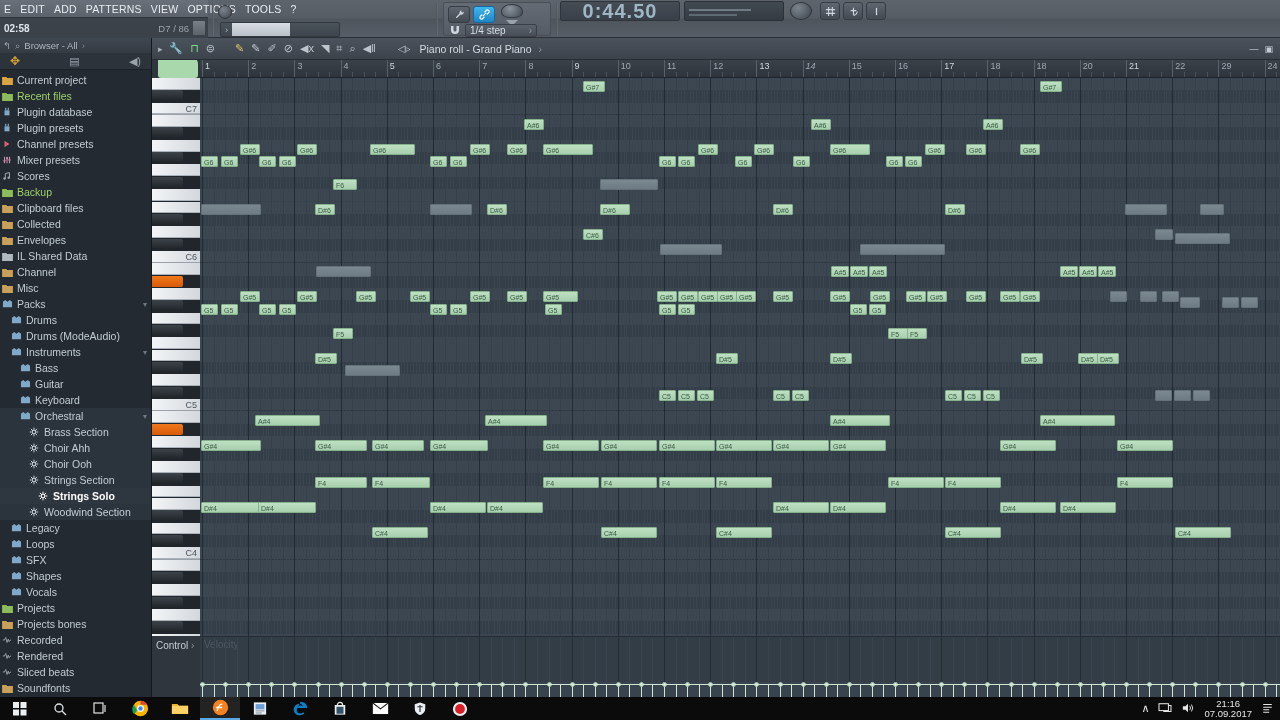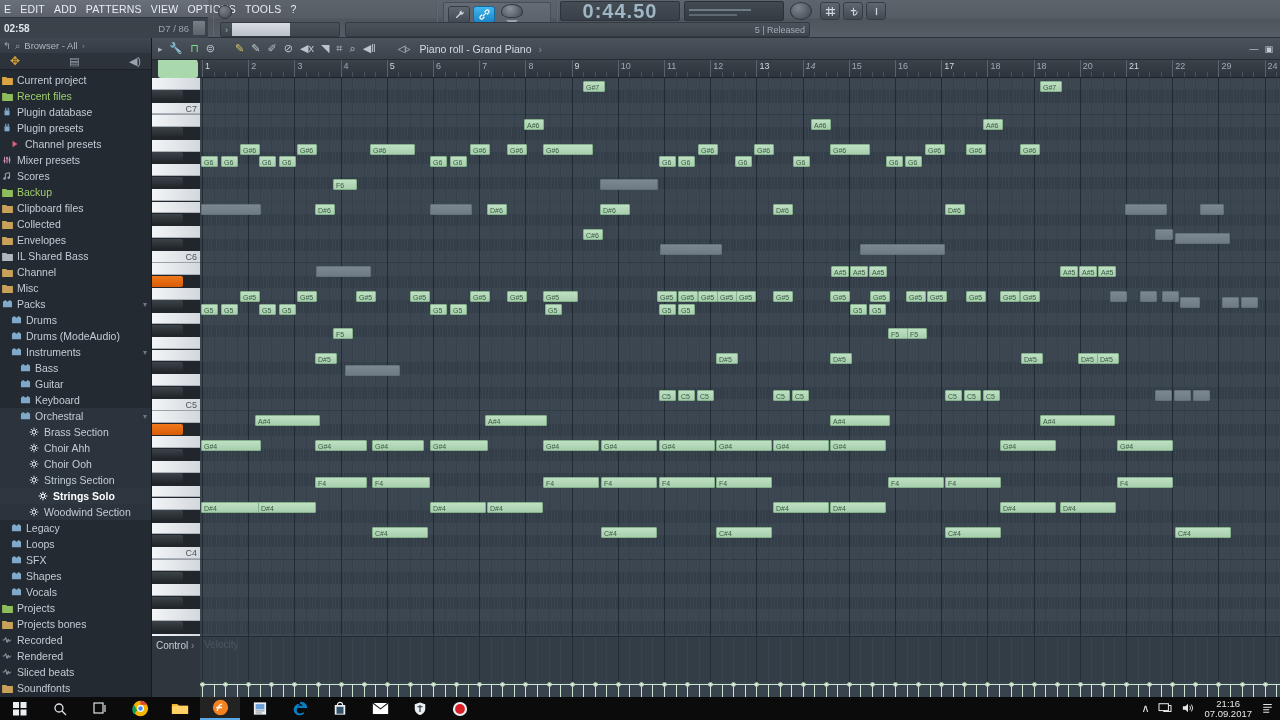--- a/index.html
+++ b/index.html
@@ -312,23 +312,20 @@
     <div style="position:absolute;left:866px;top:2px;width:20px;height:18px;" class="btn3d">
       <svg width="11" height="11" viewBox="0 0 12 12">
           <path d="M6 2v8" stroke="#cfd6dd" stroke-width="1.4"></path>
         </svg>
     </div>
 
     <div class="songbar" style="left:220px;top:22px;width:120px;height:15px;">
       <span style="padding:0 4px;color:#aab4bc">›</span>
       <div class="prog" style="width:58px"></div>
     </div>
-    <div class="songbar" style="left:345px;top:22px;width:465px;height:15px;">
-      <span style="margin-left:auto;padding-right:4px;color:#a2acb4;font-size:9px">5 | Released</span>
-    </div>
 
   </div>
 
   <div class="browser">
     <div class="browser-head">
       <span style="color:#9aa3ab;">↰</span>
       <span style="color:#9aa3ab;">⌕</span>
       <span>Browser - All</span>
       <span style="color:#7b848c">›</span>
     </div>
@@ -357,21 +354,21 @@
             </svg></span>
           <span>Plugin database</span>
         </div>
         <div class="bitem" style="padding-left: 2px;">
           <span class="bico"><svg width="10" height="10" viewBox="0 0 12 12">
               <rect x="3" y="4" width="6" height="6" fill="#7fa8c9"></rect>
               <path d="M4.5 1v3M7.5 1v3" stroke="#7fa8c9" stroke-width="1.4"></path>
             </svg></span>
           <span>Plugin presets</span>
         </div>
-        <div class="bitem" style="padding-left: 10px;">
+        <div class="bitem" style="padding-left: 2px;">
           <span class="bico"><svg width="10" height="10" viewBox="0 0 12 12">
               <path d="M3 2l6 4-6 4z" fill="#d4607a"></path>
             </svg></span>
           <span>Channel presets</span>
         </div>
         <div class="bitem" style="padding-left: 2px;">
           <span class="bico"><svg width="10" height="10" viewBox="0 0 12 12">
               <path d="M3 2v8M6 2v8M9 2v8" stroke="#c98fb0" stroke-width="1.3"></path>
               <circle cx="3" cy="7" r="1.3" fill="#c98fb0"></circle>
               <circle cx="6" cy="4" r="1.3" fill="#c98fb0"></circle>
@@ -408,21 +405,21 @@
         <div class="bitem" style="padding-left: 2px;">
           <span class="bico"><svg width="11" height="9" viewBox="0 0 12 10">
               <path d="M0 1h4.5l1.2 1.3H12V10H0z" fill="#c9a05a"></path>
             </svg></span>
           <span>Envelopes</span>
         </div>
         <div class="bitem" style="padding-left: 2px;">
           <span class="bico"><svg width="11" height="9" viewBox="0 0 12 10">
               <path d="M0 1h4.5l1.2 1.3H12V10H0z" fill="#b0b8bf"></path>
             </svg></span>
-          <span>IL Shared Bass</span>
+          <span>IL Shared Data</span>
         </div>
         <div class="bitem" style="padding-left: 2px;">
           <span class="bico"><svg width="11" height="9" viewBox="0 0 12 10">
               <path d="M0 1h4.5l1.2 1.3H12V10H0z" fill="#c9a05a"></path>
             </svg></span>
           <span>Channel</span>
         </div>
         <div class="bitem" style="padding-left: 2px;">
           <span class="bico"><svg width="11" height="9" viewBox="0 0 12 10">
               <path d="M0 1h4.5l1.2 1.3H12V10H0z" fill="#c9a05a"></path>

